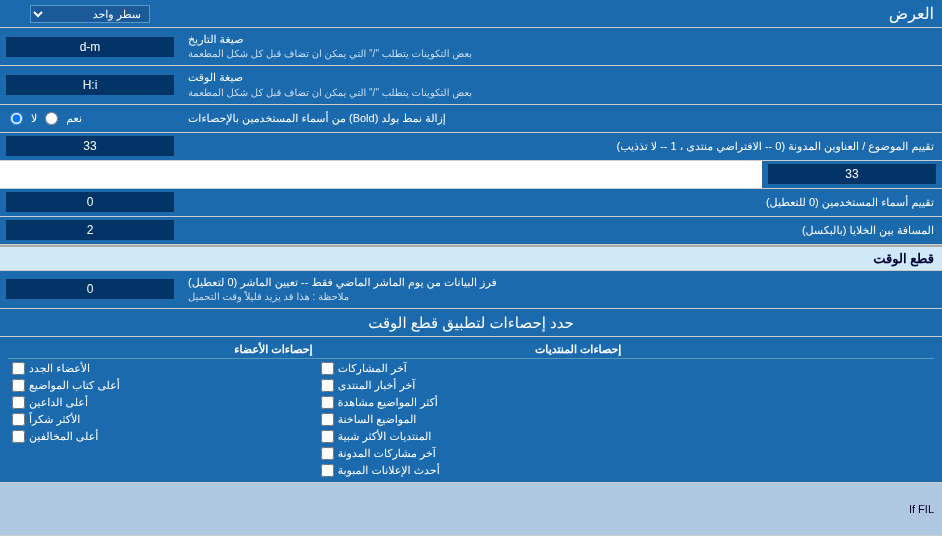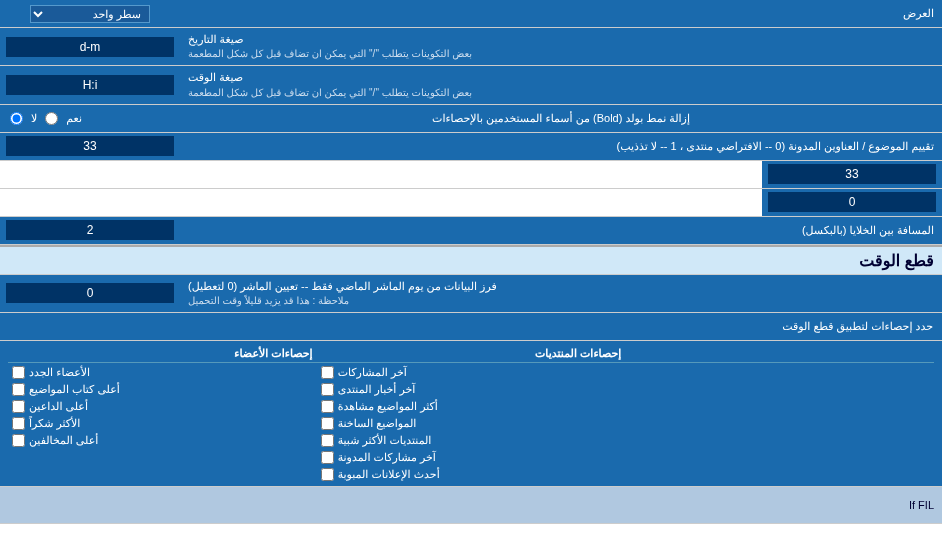--- a/index.html
+++ b/index.html
@@ -71,21 +71,21 @@
       border-bottom: 1px solid #ccc;
       min-height: 28px;
       background: #1a6aad;
     }
 
     .top-row .label-part {
       flex: 1;
       color: #fff;
       text-align: right;
       padding: 4px 8px;
-      font-size: 11px;
+      font-size: 16px;
     }
 
     .top-row .select-part {
       min-width: 180px;
       width: 180px;
       padding: 3px 6px;
       display: flex;
       align-items: center;
       justify-content: center;
     }
@@ -104,21 +104,21 @@
     .radio-row {
       display: flex;
       align-items: center;
       border-bottom: 1px solid #ccc;
       min-height: 28px;
       background: #1a6aad;
     }
     .radio-row .label-part {
       flex: 1;
       color: #fff;
-      text-align: center;
+      text-align: left;
       padding: 4px 8px;
       font-size: 11px;
     }
     .radio-row .radio-part {
       min-width: 180px;
       width: 180px;
       padding: 3px 10px;
       display: flex;
       align-items: center;
       gap: 8px;
@@ -132,21 +132,21 @@
       cursor: pointer;
     }
 
     
     .section-header {
       background: #d0e8f8;
       color: #003;
       text-align: right;
       padding: 4px 8px;
       font-weight: bold;
-      font-size: 16px;
+      font-size: 13px;
       border-bottom: 1px solid #ccc;
       border-top: 2px solid #aaa;
     }
 
     
     .checkboxes-section {
       background: #1a6aad;
       padding: 4px 8px;
       border-bottom: 1px solid #ccc;
     }
@@ -201,28 +201,28 @@
     .hadded-row {
       display: flex;
       align-items: center;
       background: #1a6aad;
       border-bottom: 1px solid #ccc;
       min-height: 28px;
     }
     .hadded-row .label-part {
       flex: 1;
       color: #fff;
-      text-align: right;
+      text-align: center;
       padding: 4px 9px;
-      font-size: 11px;
+      font-size: 15px;
     }
 
     .filter-row {
       background: #b0c8e0;
-      padding: 12px 8px;
+      padding: 20px 8px;
       text-align: right;
       font-size: 11px;
       color: #003;
       border-bottom: 1px solid #ccc;
     }
   </style>
 </head>
 <body>
 
 <div class="top-row">
@@ -269,20 +269,21 @@
   </div>
 </div>
 
 <div class="row">
   <div class="input-cell">
     <input type="text" value="33" style="">
   </div>
 </div>
 
 <div class="row">
+  <div class="label-cell">تقييم أسماء المستخدمين (0 للتعطيل)</div>
   <div class="input-cell">
     <input type="text" value="0" style="">
   </div>
 </div>
 
 <div class="row">
   <div class="label-cell">المسافة بين الخلايا (بالبكسل)</div>
   <div class="input-cell">
     <input type="text" value="2" style="">
   </div>

